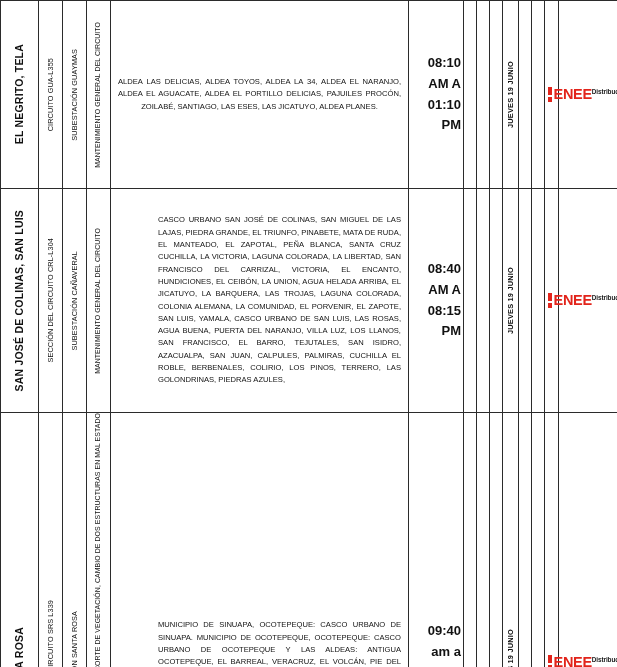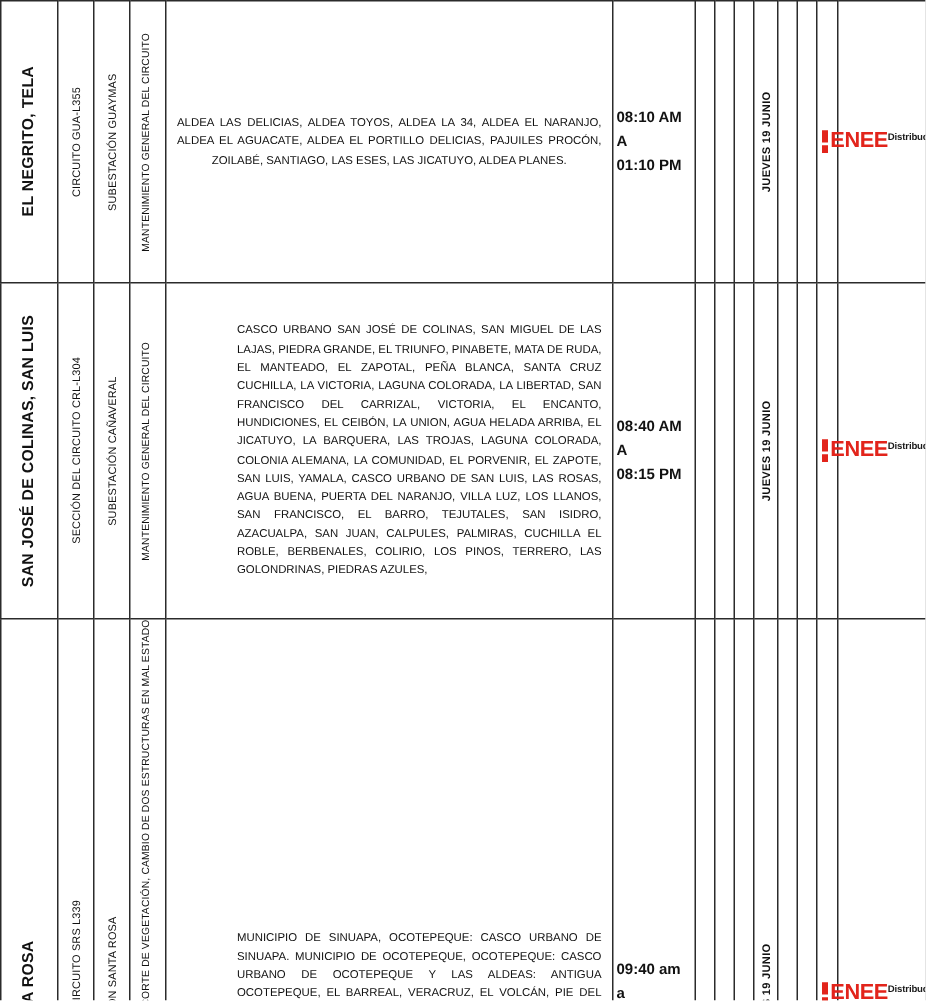--- a/index.html
+++ b/index.html
@@ -77,22 +77,22 @@
     font-size: 7.6px;
     line-height: 1.62;
     color: #111111;
     text-align: justify;
     text-align-last: center;
     hyphens: none;
   }
   .desc.leftish { text-align: justify; text-align-last: left; margin-left: 40px; }
   
   .time {
-    text-align: left;
-    font-size: 10px;
+    text-align: right;
+    font-size: 13px;
     font-weight: bold;
     line-height: 1.6;
     color: #111111;
     padding: 2px;
   }
   .time.lower { font-weight: bold; }
   
   .logo-wrap {
     width: 100%;
     height: 100%;

